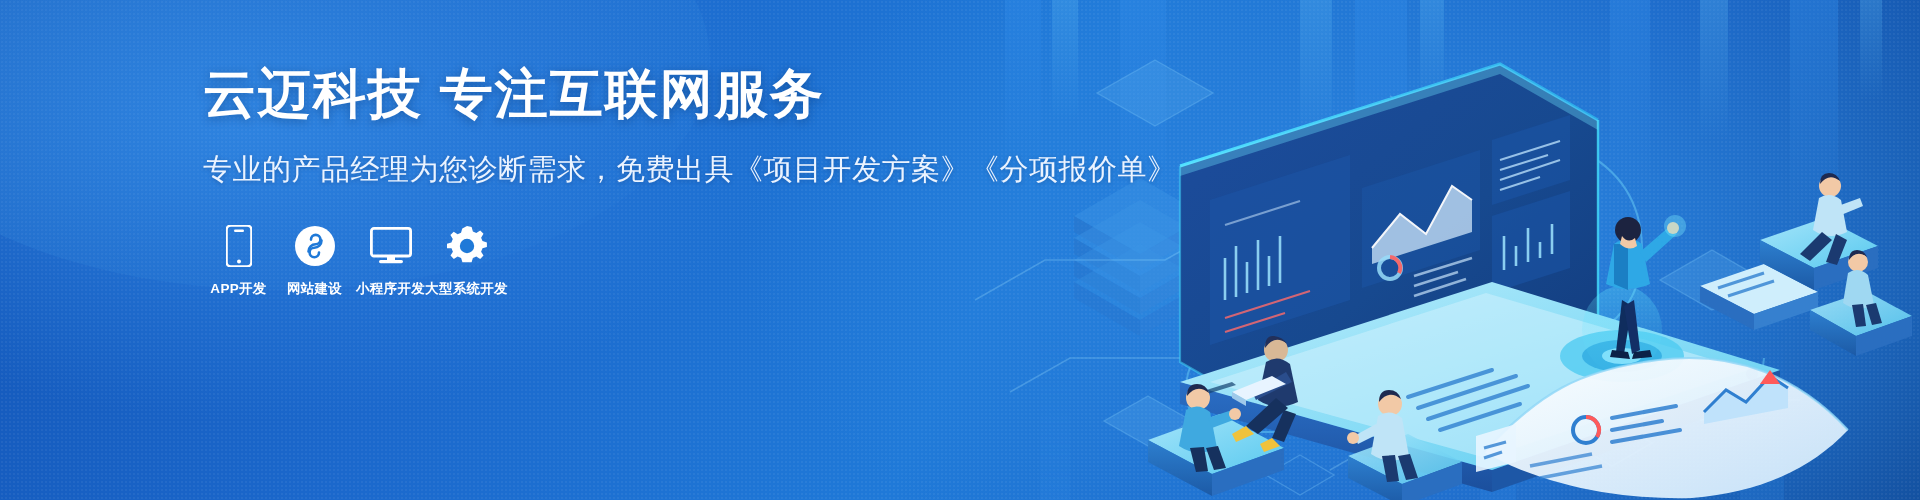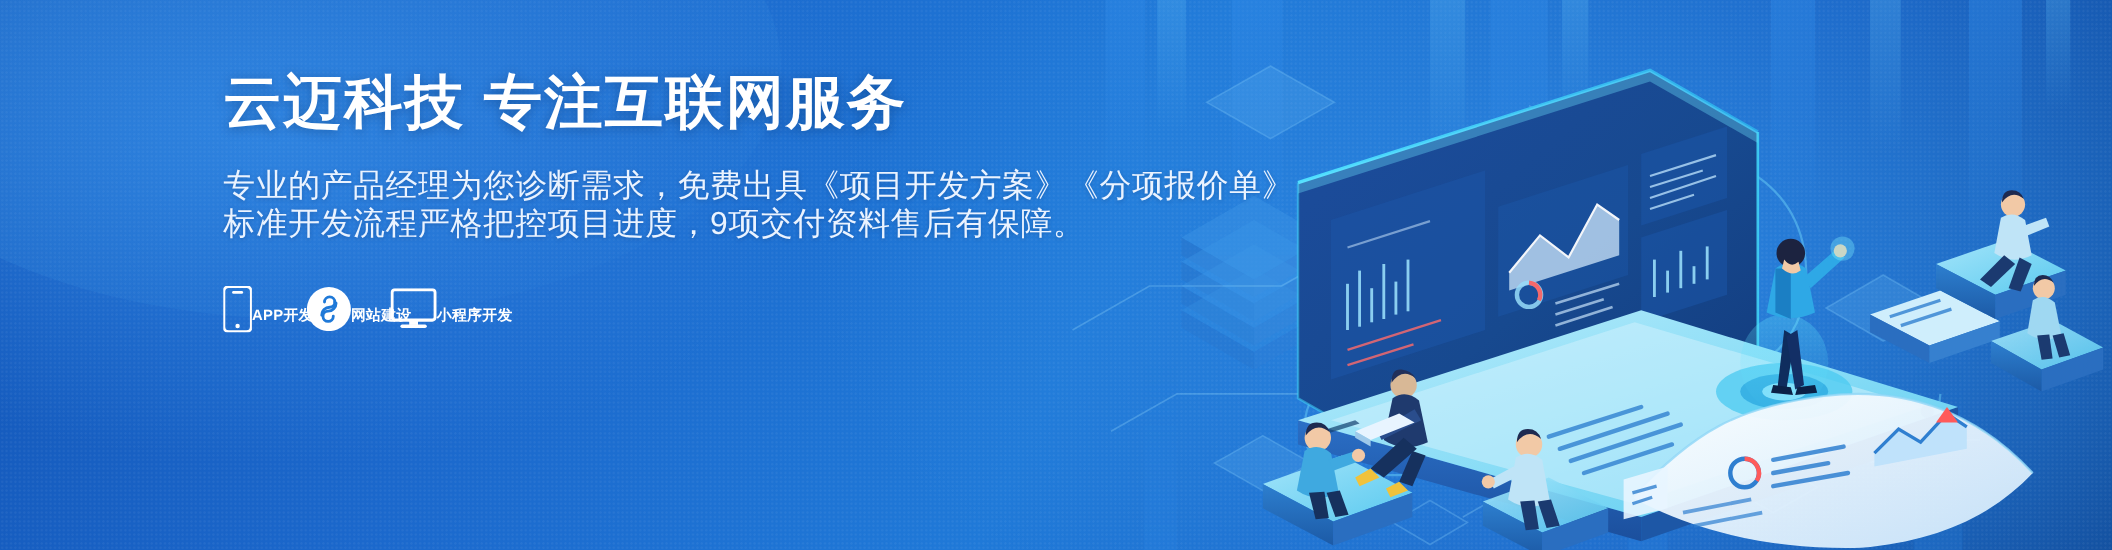--- a/index.html
+++ b/index.html
@@ -68,21 +68,21 @@
 
   
   .services {
     margin-top:38px;
     display:flex;
     align-items:flex-start;
   }
   .service {
     width:71px;
     display:flex;
-    flex-direction:row;
+    flex-direction:column;
     align-items:center;
     margin-right:5px;
   }
   .service .ico {
     height:42px;
     display:flex; align-items:center; justify-content:center;
   }
   .service .ico svg { display:block; }
   .service .label {
     margin-top:13px;
@@ -469,21 +469,20 @@
   </svg>
 
   <div class="vignette"></div>
 
   <div class="content">
 
     <h1 class="title">云迈科技 专注互联网服务</h1>
 
     <div class="subtitle">
       <span class="line">专业的产品经理为您诊断需求，免费出具《项目开发方案》《分项报价单》</span>
-      <span class="line">标准开发流程严格把控项目进度，9项交付资料售后有保障。</span>
     </div>
 
     <div class="services">
 
       <div class="service service-1">
         <span class="ico">
           <svg width="26" height="42" viewBox="0 0 26 42">
             <rect x="0.5" y="0.5" width="25" height="41" rx="4.5" ry="4.5" fill="none" stroke="#ffffff" stroke-width="2.6"></rect>
             <rect x="8" y="4.5" width="10" height="2.6" rx="1.3" fill="#ffffff"></rect>
             <circle cx="13" cy="36.4" r="2" fill="#ffffff"></circle>
@@ -510,16 +509,29 @@
         <span class="ico">
           <svg width="42" height="38" viewBox="0 0 42 38">
             <rect x="1.4" y="1.4" width="39.2" height="27.6" rx="2.6" fill="none" stroke="#ffffff" stroke-width="2.8"></rect>
             <rect x="17" y="29" width="8" height="4.4" fill="#ffffff"></rect>
             <rect x="9" y="33" width="24" height="3.2" rx="1.6" fill="#ffffff"></rect>
           </svg>
         </span>
         <span class="label">小程序开发</span>
       </div>
 
+      <div class="service service-5">
+        <span class="ico">
+          <svg width="40" height="40" viewBox="0 0 40 40">
+            <path d="M20 0 l4.6 1.1 l1.3 4.4 l3.4 1.4 l3.9 -2.4 l3.3 3.3 l-2.4 3.9 l1.4 3.4
+                     l4.4 1.3 l0 4.6 l-4.4 1.3 l-1.4 3.4 l2.4 3.9 l-3.3 3.3 l-3.9 -2.4
+                     l-3.4 1.4 l-1.3 4.4 l-4.6 0 l-4.6 0 l-1.3 -4.4 l-3.4 -1.4 l-3.9 2.4
+                     l-3.3 -3.3 l2.4 -3.9 l-1.4 -3.4 L0 22.3 l0 -4.6 l4.4 -1.3 l1.4 -3.4
+                     l-2.4 -3.9 l3.3 -3.3 l3.9 2.4 l3.4 -1.4 l1.3 -4.4 Z" fill="#ffffff"></path>
+            <circle cx="20" cy="20" r="7.2" fill="#1f79d8"></circle>
+          </svg>
+        </span>
+        <span class="label">大型系统开发</span>
+      </div>
 
     </div>
   </div>
 </div>
 
 </body></html>

